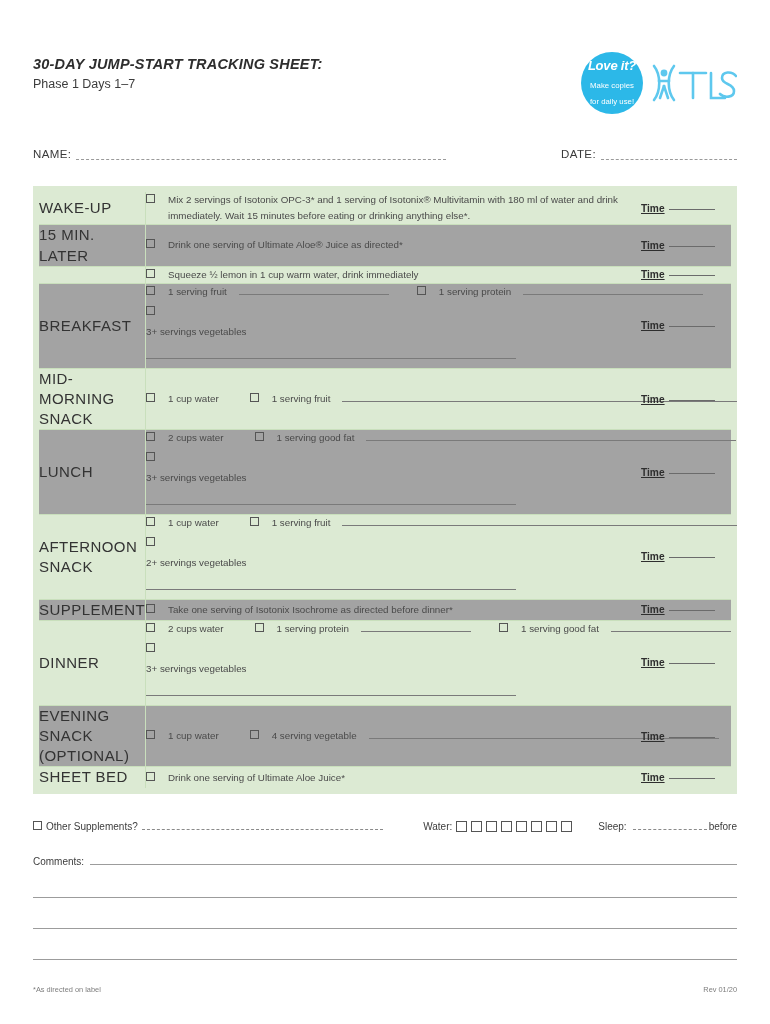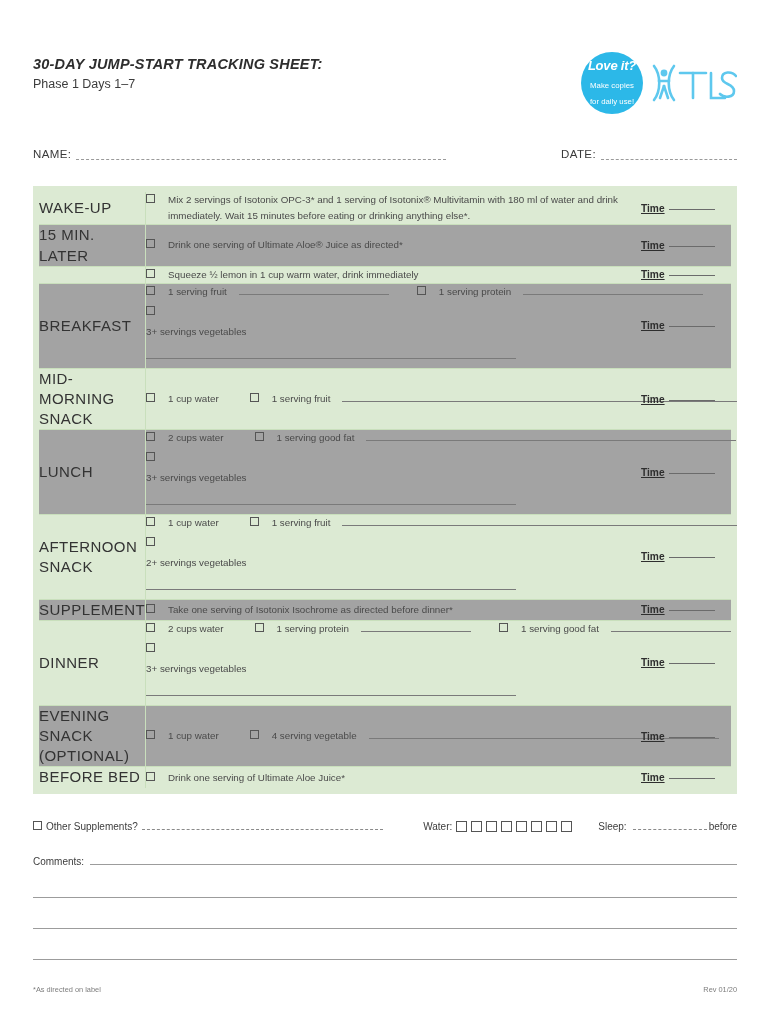--- a/index.html
+++ b/index.html
@@ -446,21 +446,21 @@
                 <span class="gap"></span>
                 <span class="chk"></span>
                 <span class="itm">4 serving vegetable</span>
                 <span class="fill" style="width: 350px;"></span>
                 <span class="gap"></span>
               </div>
             </td>
             <td class="cell-time"><span>Time</span><span class="tline"></span></td>
           </tr>
           <tr class="row-green">
-            <td class="cell-label">BEFORE BED</td>
+            <td class="cell-label">SHEET BED</td>
             <td class="cell-body">
               <div class="line-row wrapline">
                 <span class="chk"></span>
                 <span>Drink one serving of Ultimate Aloe Juice*</span>
               </div>
             </td>
             <td class="cell-time"><span>Time</span><span class="tline"></span></td>
           </tr>
         </tbody>
     </table>

